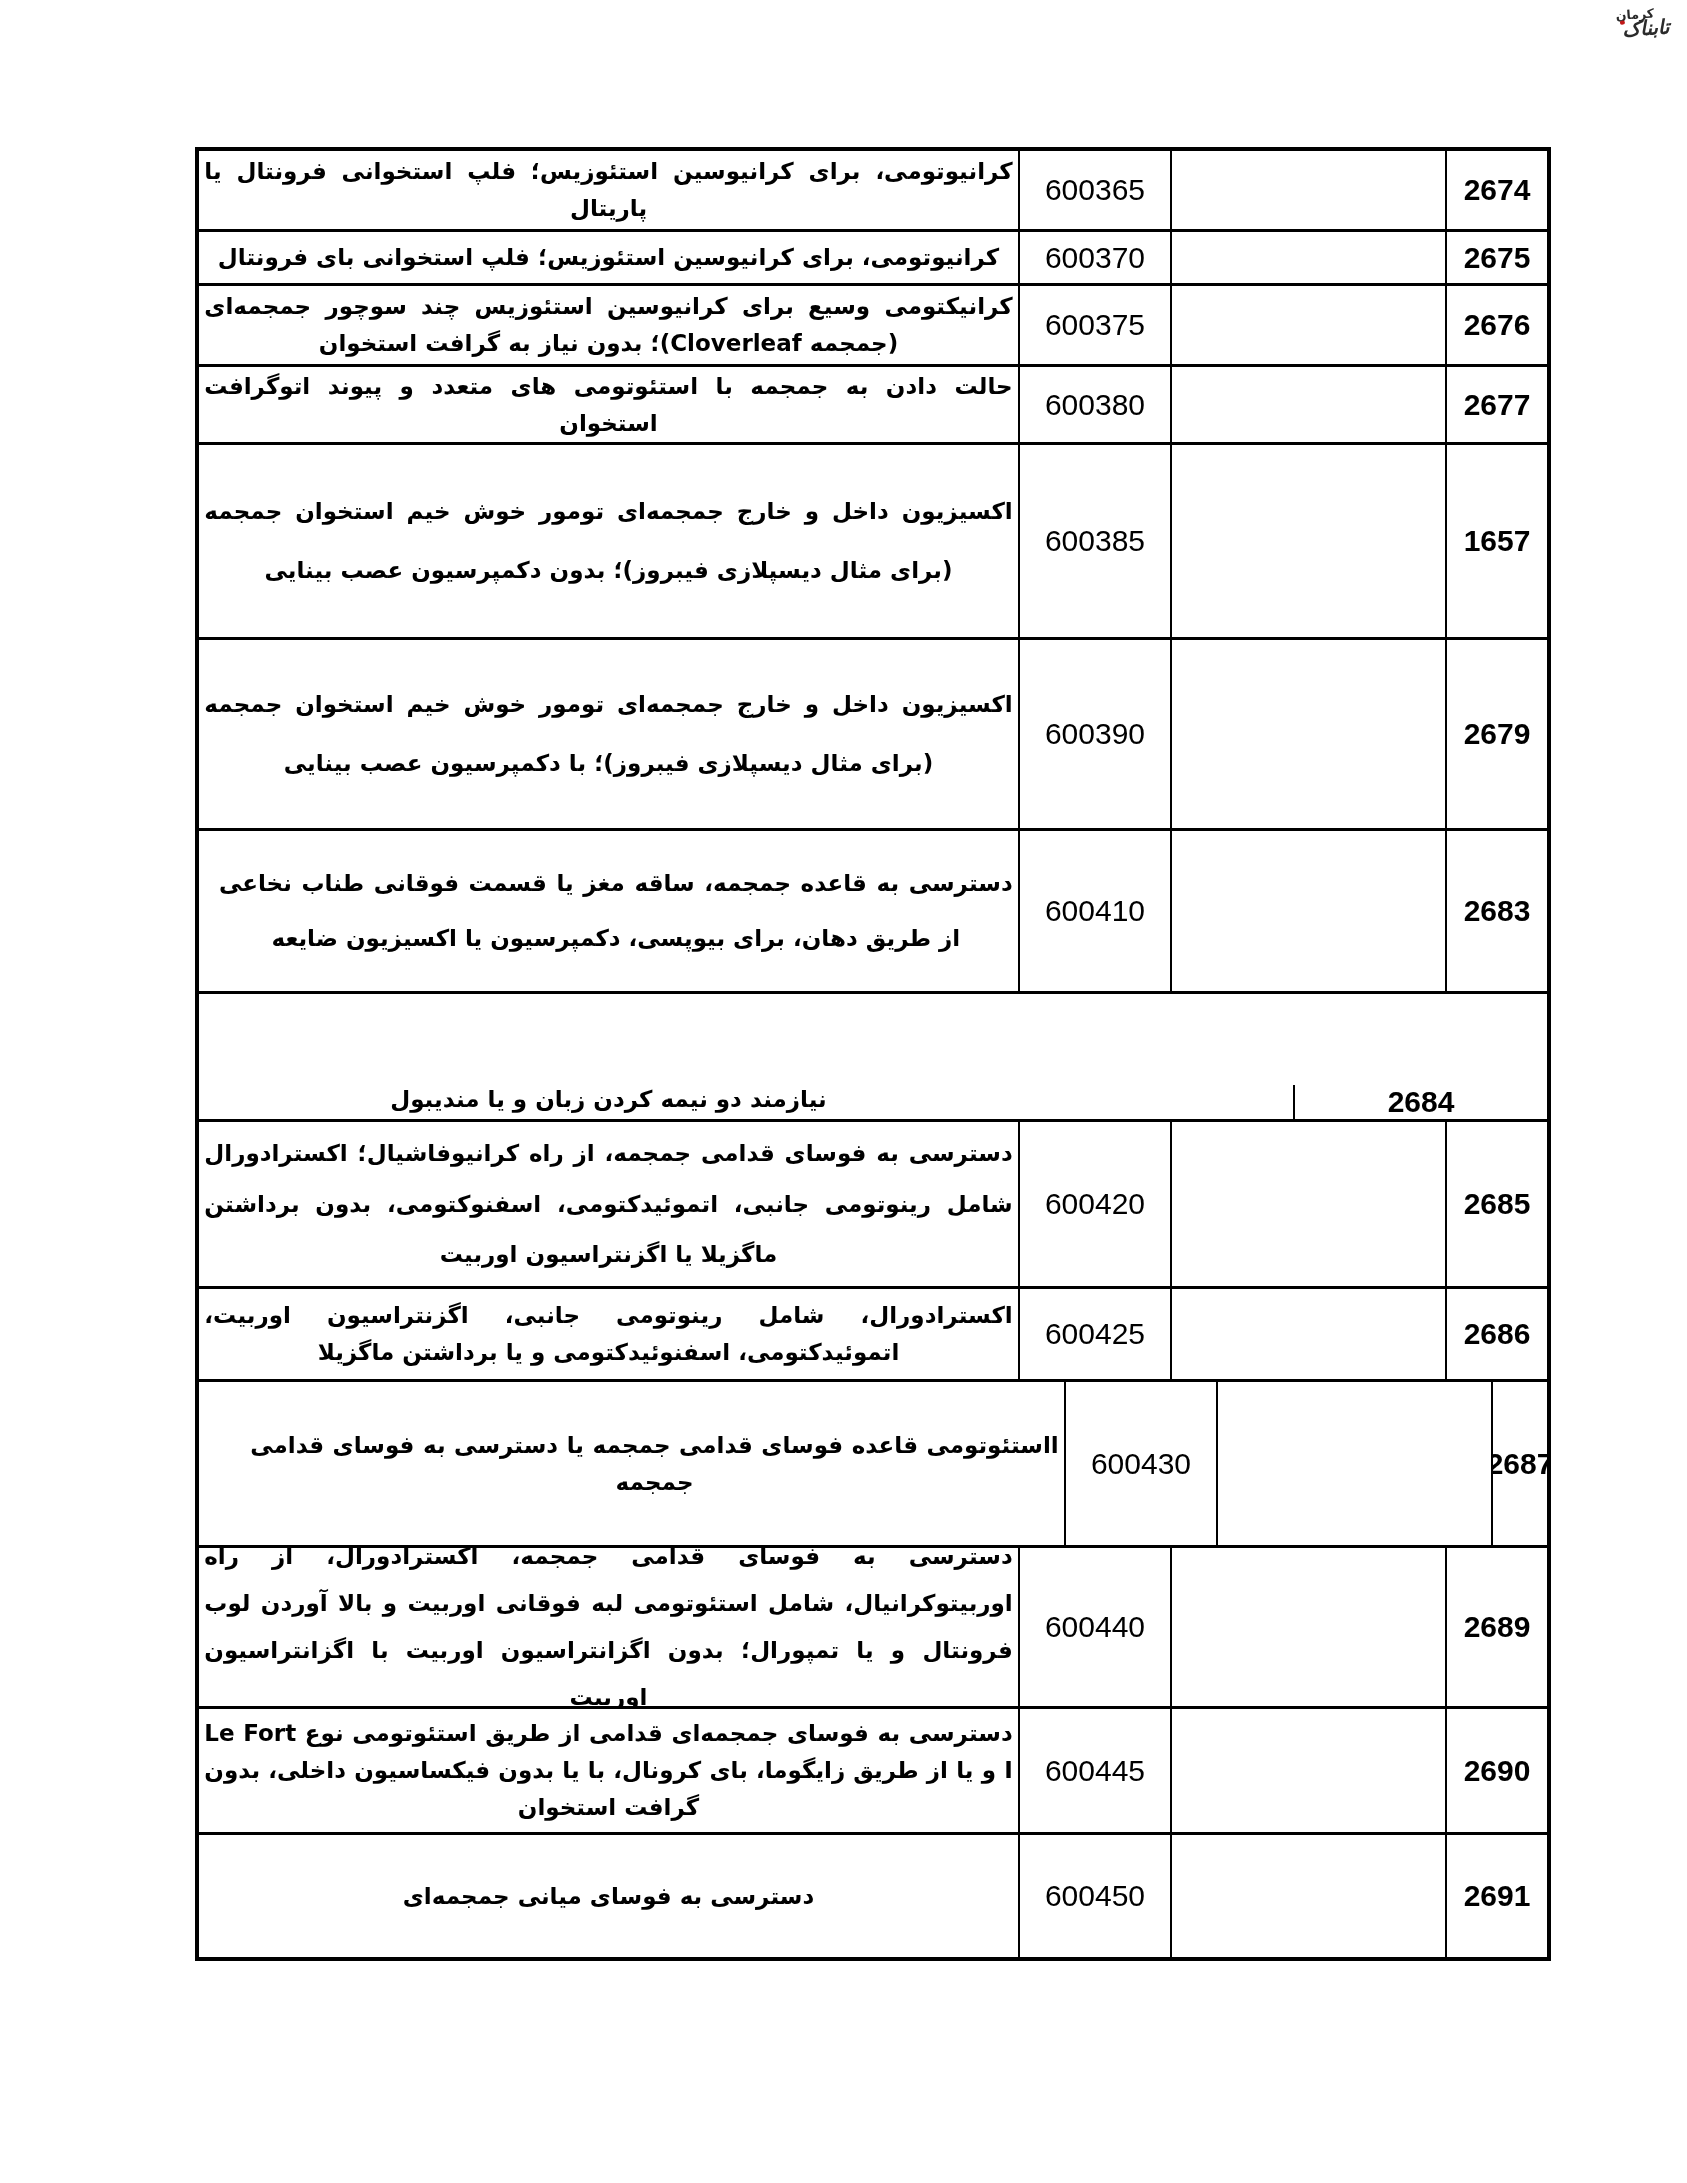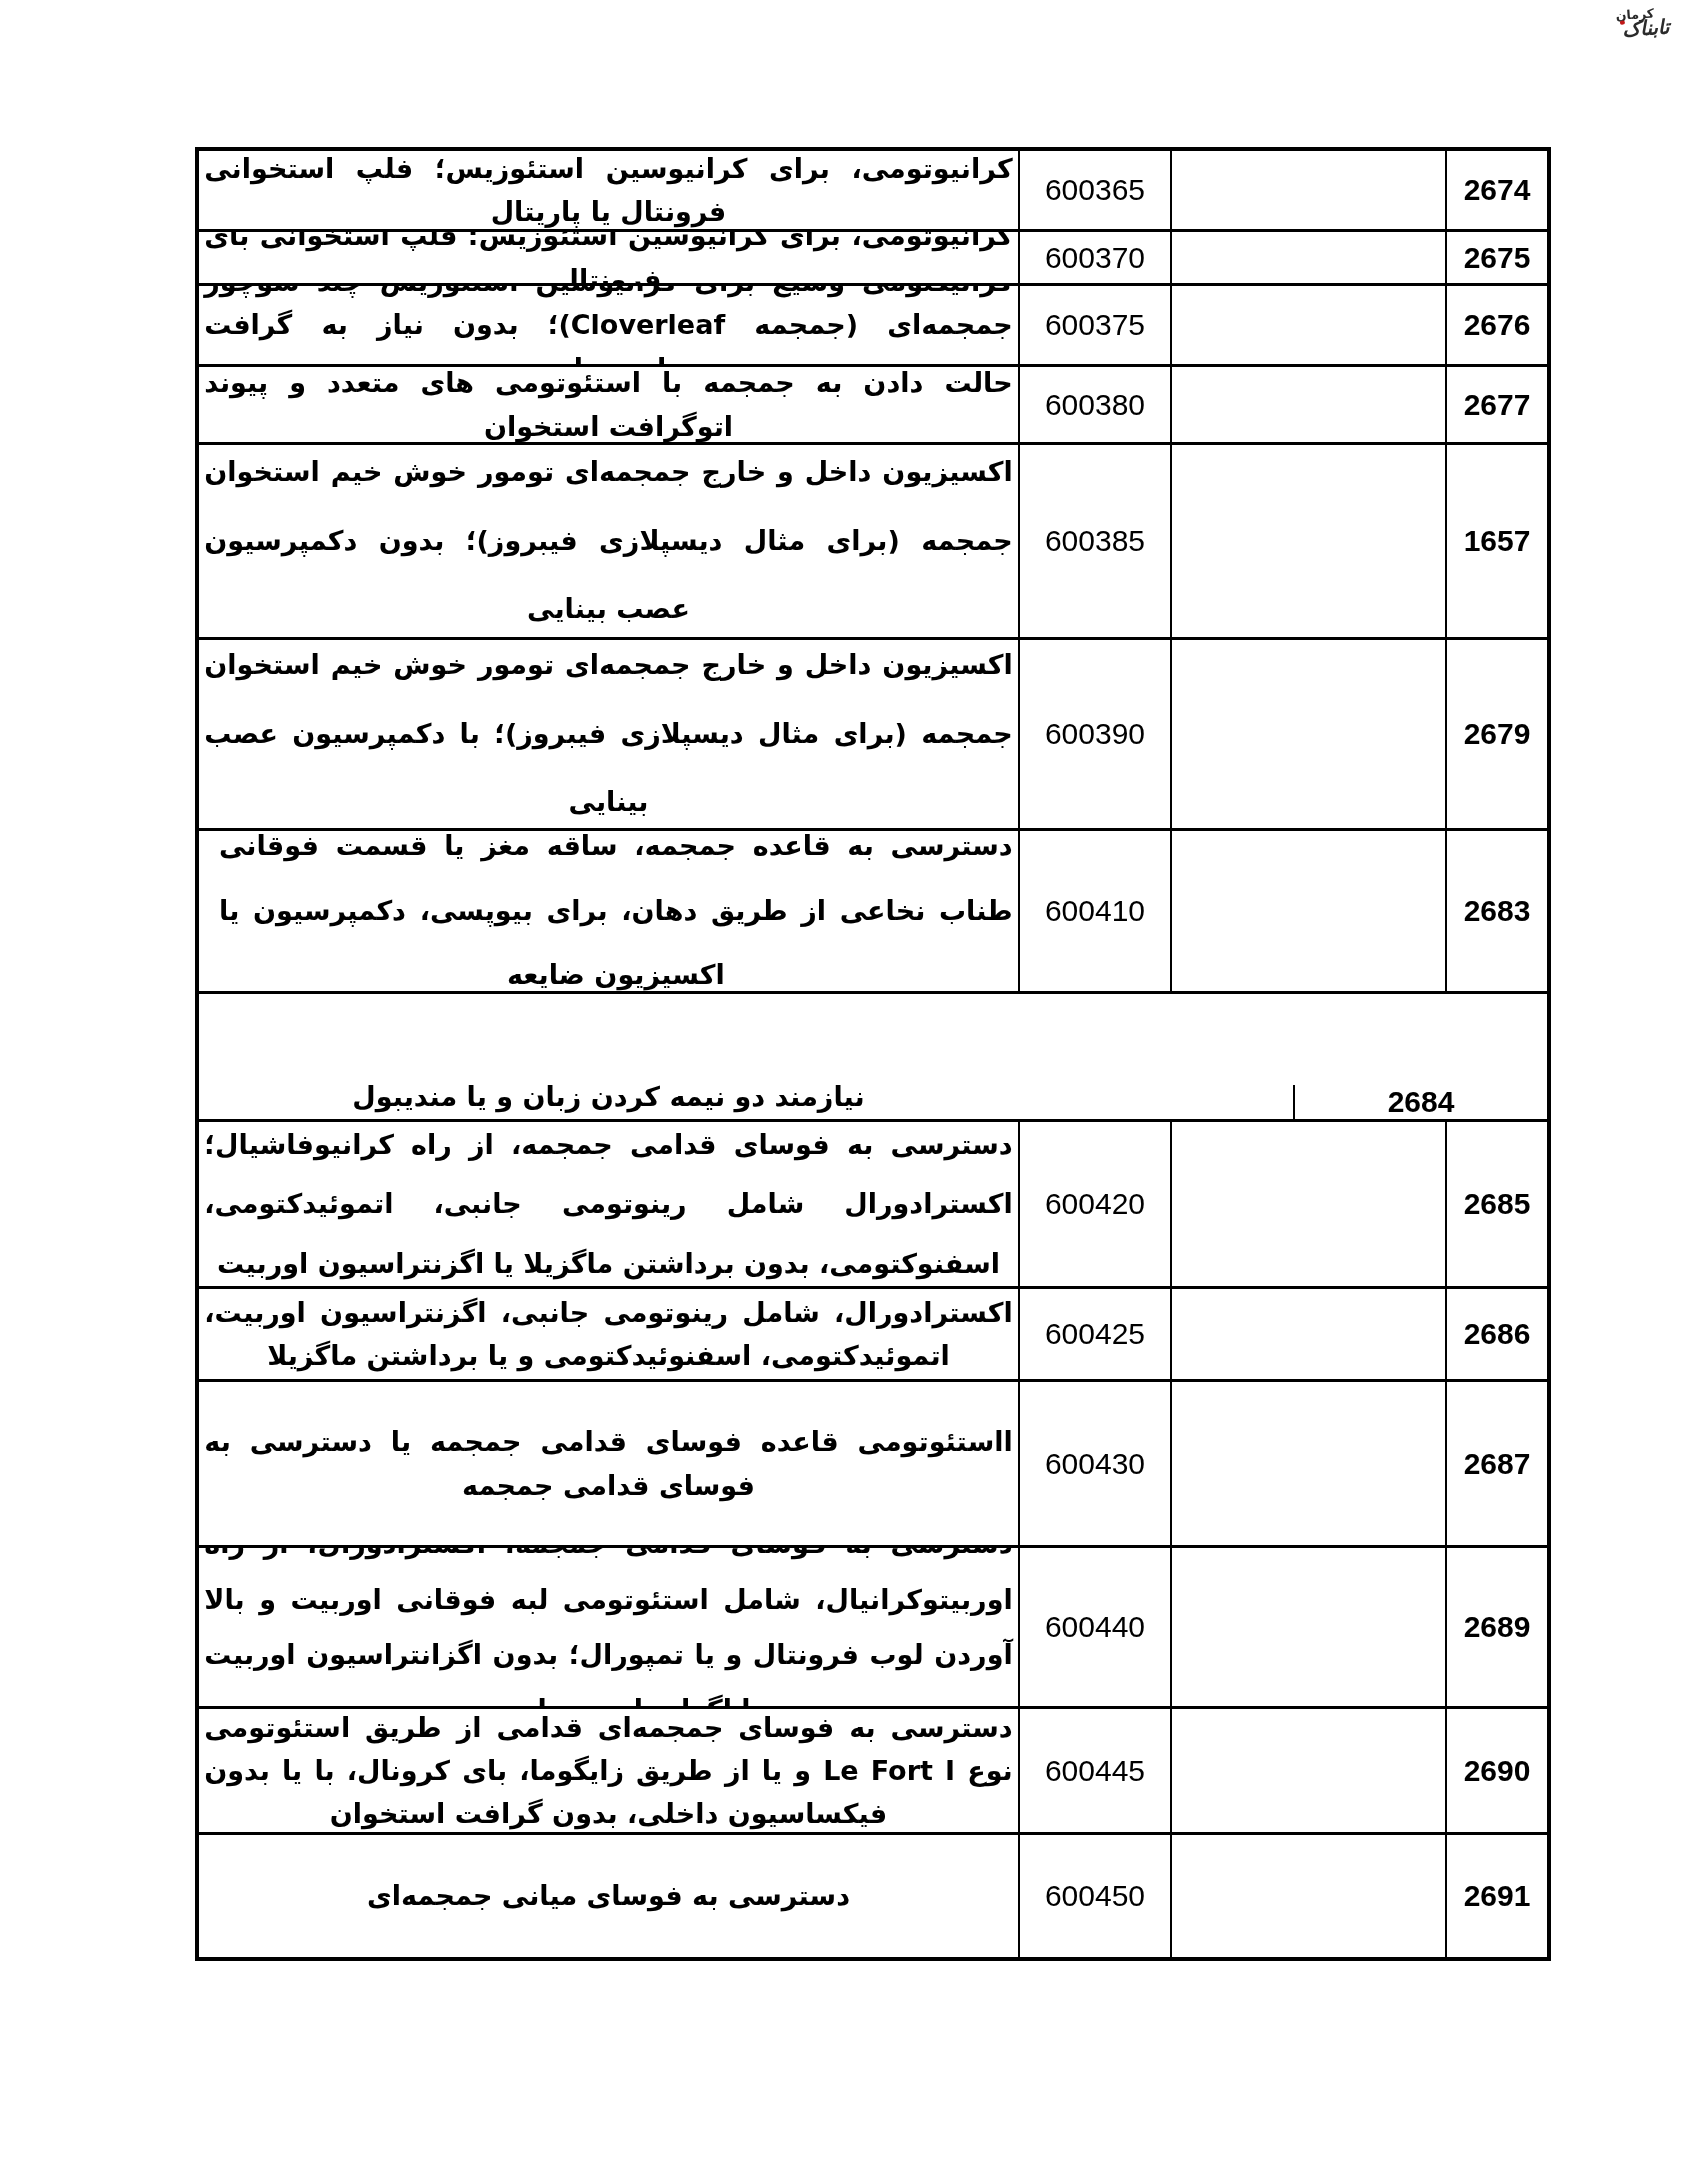--- a/index.html
+++ b/index.html
@@ -70,23 +70,24 @@
   .cell {
     box-sizing: border-box;
     display: flex;
     align-items: center;
     overflow: hidden;
   }
   .cell.desc {
     flex: 0 0 819px;
     direction: rtl;
     padding: 1.3px 5.3px;
-    font-size: 27px;
+    font-size: 23px;
     font-weight: bold;
     line-height: 1.6;
+    border-radius: 19px;
   }
   .cell.desc > span {
     display: block;
     width: 100%;
     text-align: justify;
     text-align-last: center;
   }
   .cell.code {
     flex: 0 0 152px;
     border-left: 2.6px solid #000;
@@ -112,21 +113,21 @@
   .r1  { height: 81px; }
   .r2  { height: 54px;  }
   .r3  { height: 81px; }
   .r4  { height: 78px; }
   .r5  { height: 195px; }
   .r6  { height: 191px; }
   .r7  { height: 163px; }
   .r8  { height: 128px; align-items: flex-end; }
   .r9  { height: 167px; }
   .r10 { height: 93px; }
-  .r11 { height: 166px; }
+  .r11 { height: 166px; padding-left: 46px; }
   .r12 { height: 161px; }
   .r13 { height: 126px; }
   .r14 { height: 122px; }
 
   
   .r5  .desc, .r6 .desc { line-height: 2.55; }
   .r7  .desc            { line-height: 2.4; padding-left: 20px;  }
   .r9  .desc            { line-height: 2.2;  }
   .r12 .desc            { line-height: 2.05; }
 </style>

